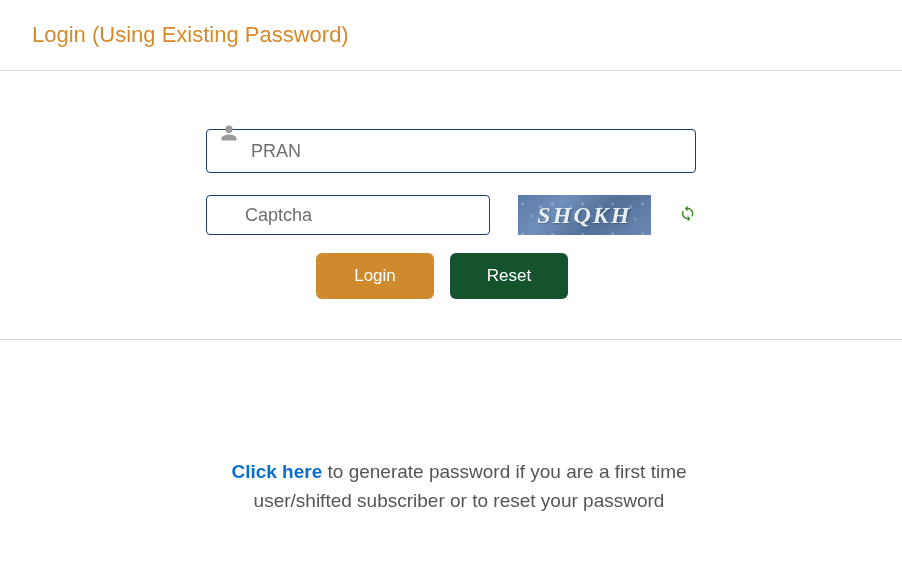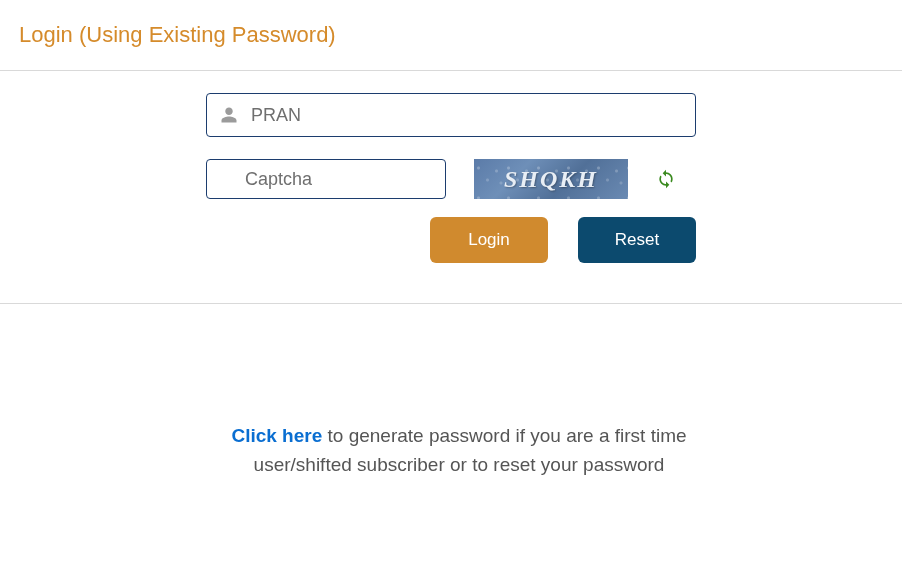--- a/index.html
+++ b/index.html
@@ -8,21 +8,21 @@
       padding: 0;
     }
     body {
       font-family: Arial, Helvetica, sans-serif;
       background: #fff;
       width: 902px;
       height: 588px;
       overflow: hidden;
     }
     .header {
-      padding: 22px 0 22px 19px;
+      padding: 22px 0 22px 32px;
     }
     .header-title {
       color: #d58b2b;
       font-size: 22px;
       font-weight: 400;
     }
     .divider {
       border: none;
       border-top: 1px solid #d9d9d9;
       width: 100%;
@@ -41,20 +41,21 @@
     }
     .input-field {
       width: 100%;
       height: 44px;
       border: 1px solid #1c3d6e;
       border-radius: 4px;
       font-size: 18px;
       padding: 0 14px 0 44px;
       color: #555;
       outline: none;
+      margin-top: 36px;
     }
     .input-field::placeholder {
       color: #6f6f6f;
     }
     .input-icon {
       position: absolute;
       left: 14px;
       top: 50%;
       transform: translateY(-50%);
       width: 18px;
@@ -62,21 +63,21 @@
       color: #9b9b9b;
     }
     .captcha-row {
       width: 490px;
       display: flex;
       align-items: center;
       gap: 28px;
       margin-bottom: 18px;
     }
     .captcha-input {
-      width: 240px;
+      width: 284px;
       height: 40px;
       border: 1px solid #1c3d6e;
       border-radius: 4px;
       font-size: 18px;
       padding: 0 14px 0 38px;
       color: #555;
       outline: none;
     }
     .captcha-input::placeholder {
       color: #6f6f6f;
@@ -109,39 +110,39 @@
         radial-gradient(circle at 90% 80%, rgba(255,255,255,0.18) 1px, transparent 2px);
       background-size: 30px 30px;
     }
     .refresh-icon {
       width: 20px;
       height: 20px;
       cursor: pointer;
     }
     .button-row {
       display: flex;
-      gap: 30px;
-      justify-content: flex-end;
+      gap: 16px;
+      justify-content: flex-start;
       width: 490px;
       padding-left: 110px;
     }
     .btn {
       border: none;
       border-radius: 6px;
       font-size: 17px;
       color: #fff;
       cursor: pointer;
       height: 46px;
       width: 118px;
     }
     .btn-login {
       background: #d08a2e;
     }
     .btn-reset {
-      background: #0c4a6e;
+      background: #14532d;
     }
     .help-area {
       padding: 118px 0 0 198px;
       width: 720px;
     }
     .help-text {
       font-size: 19px;
       color: #555;
       line-height: 1.5;
       text-align: center;

